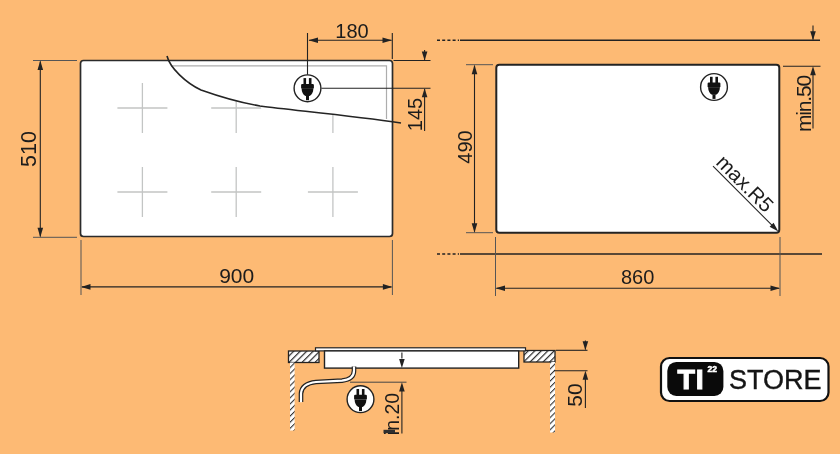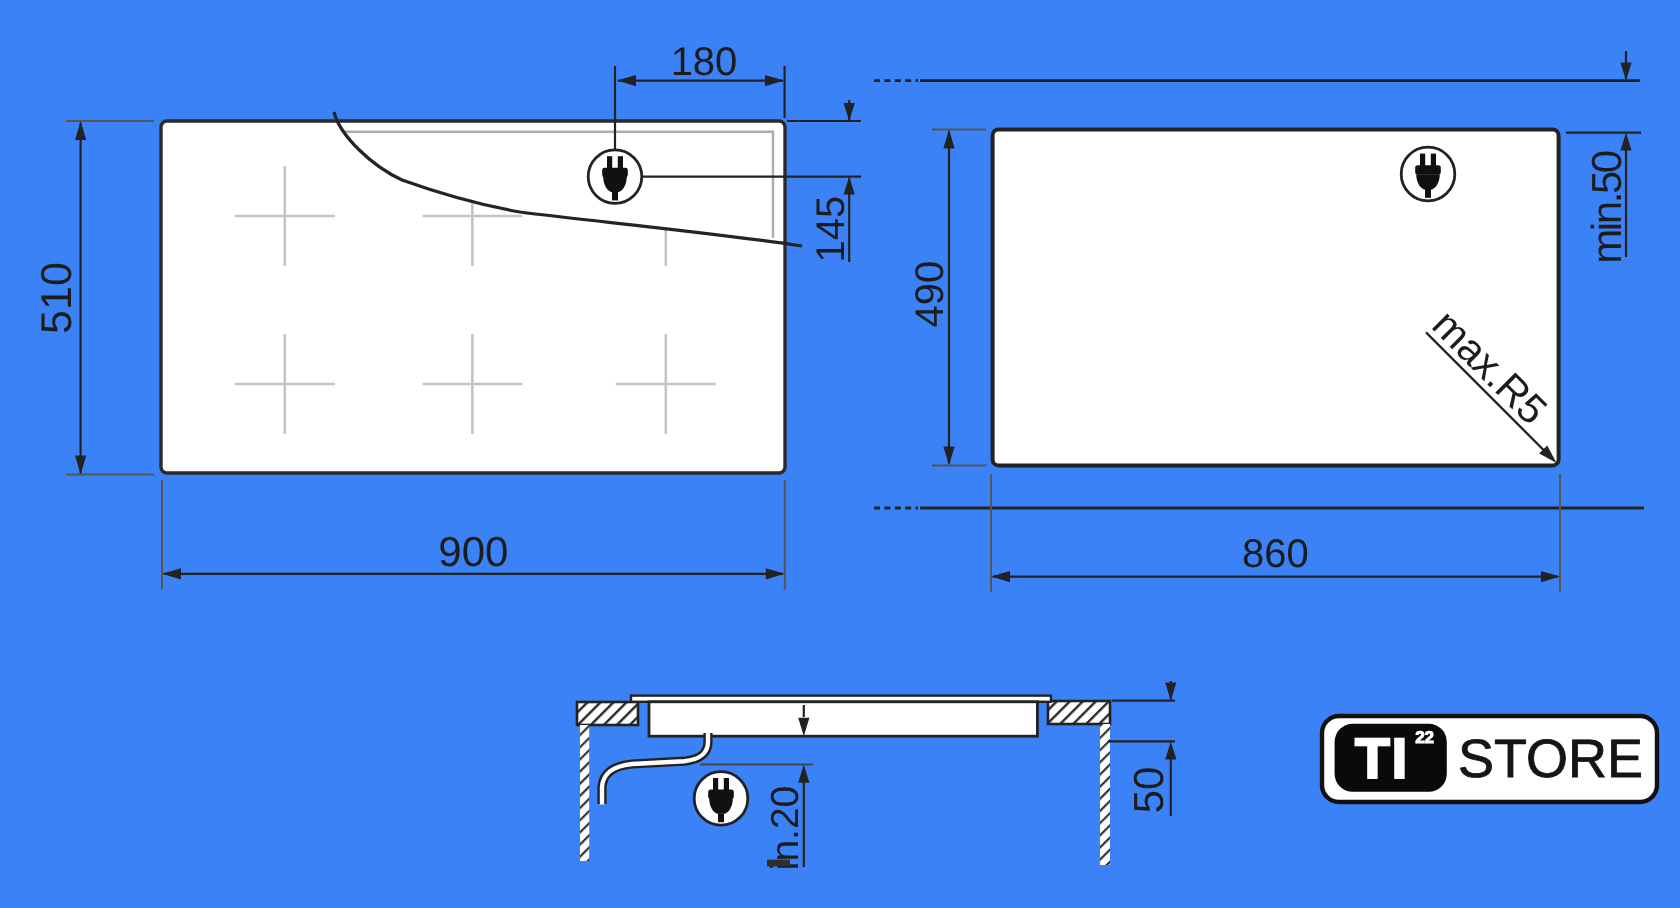--- a/index.html
+++ b/index.html
@@ -1,16 +1,16 @@
 <!DOCTYPE html>
 <html><head>
 <meta charset="utf-8">
 <style>
   html,body{margin:0;padding:0;background:#ffffff;}
-  #stage{position:relative;width:840px;height:454px;background:#3b82f6;overflow:hidden;}
+  #stage{position:relative;width:840px;height:454px;background:#fdba74;overflow:hidden;}
   svg text{font-family:"Liberation Sans",sans-serif;fill:#1c1c1c;}
 </style>
 </head>
 <body>
 <div id="stage">
 <svg width="840" height="454" viewBox="0 0 840 454" xmlns="http://www.w3.org/2000/svg">
 <defs>
   <clipPath id="glassclip">
     <path d="M80,60 L168.5,60 C171,66 186,83 201,90 C215,95 237,102 260,106 C295,110.5 350,115.5 401,123 L401,239 L80,239 Z"></path>
   </clipPath>

